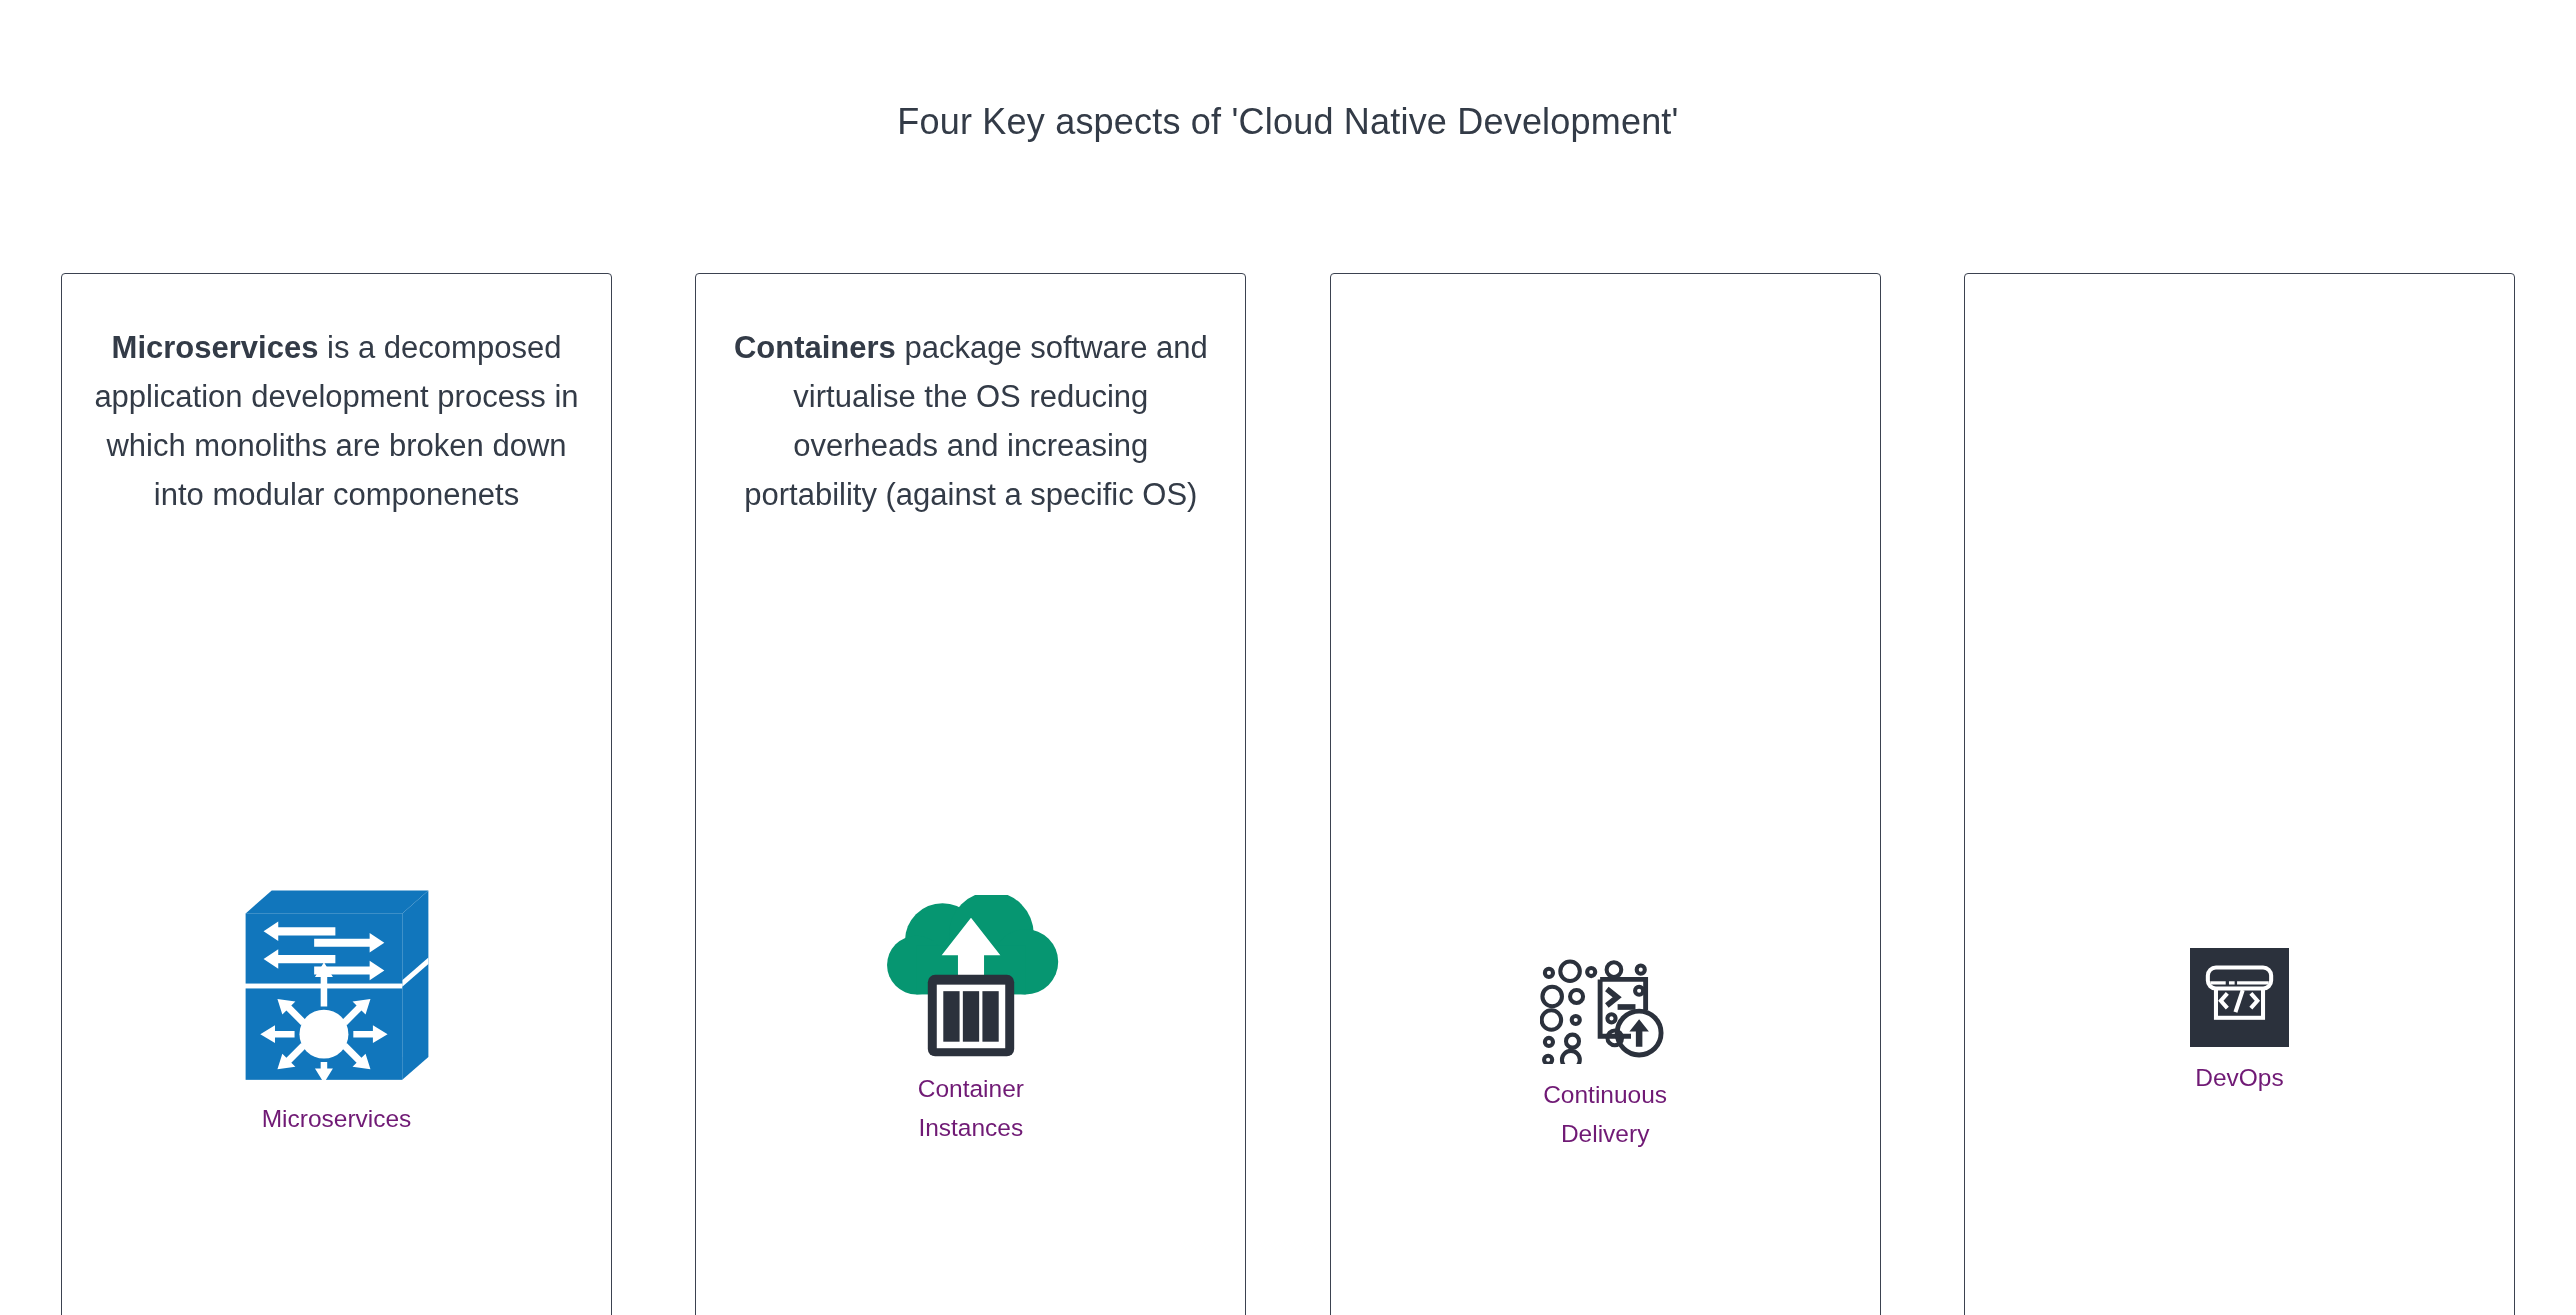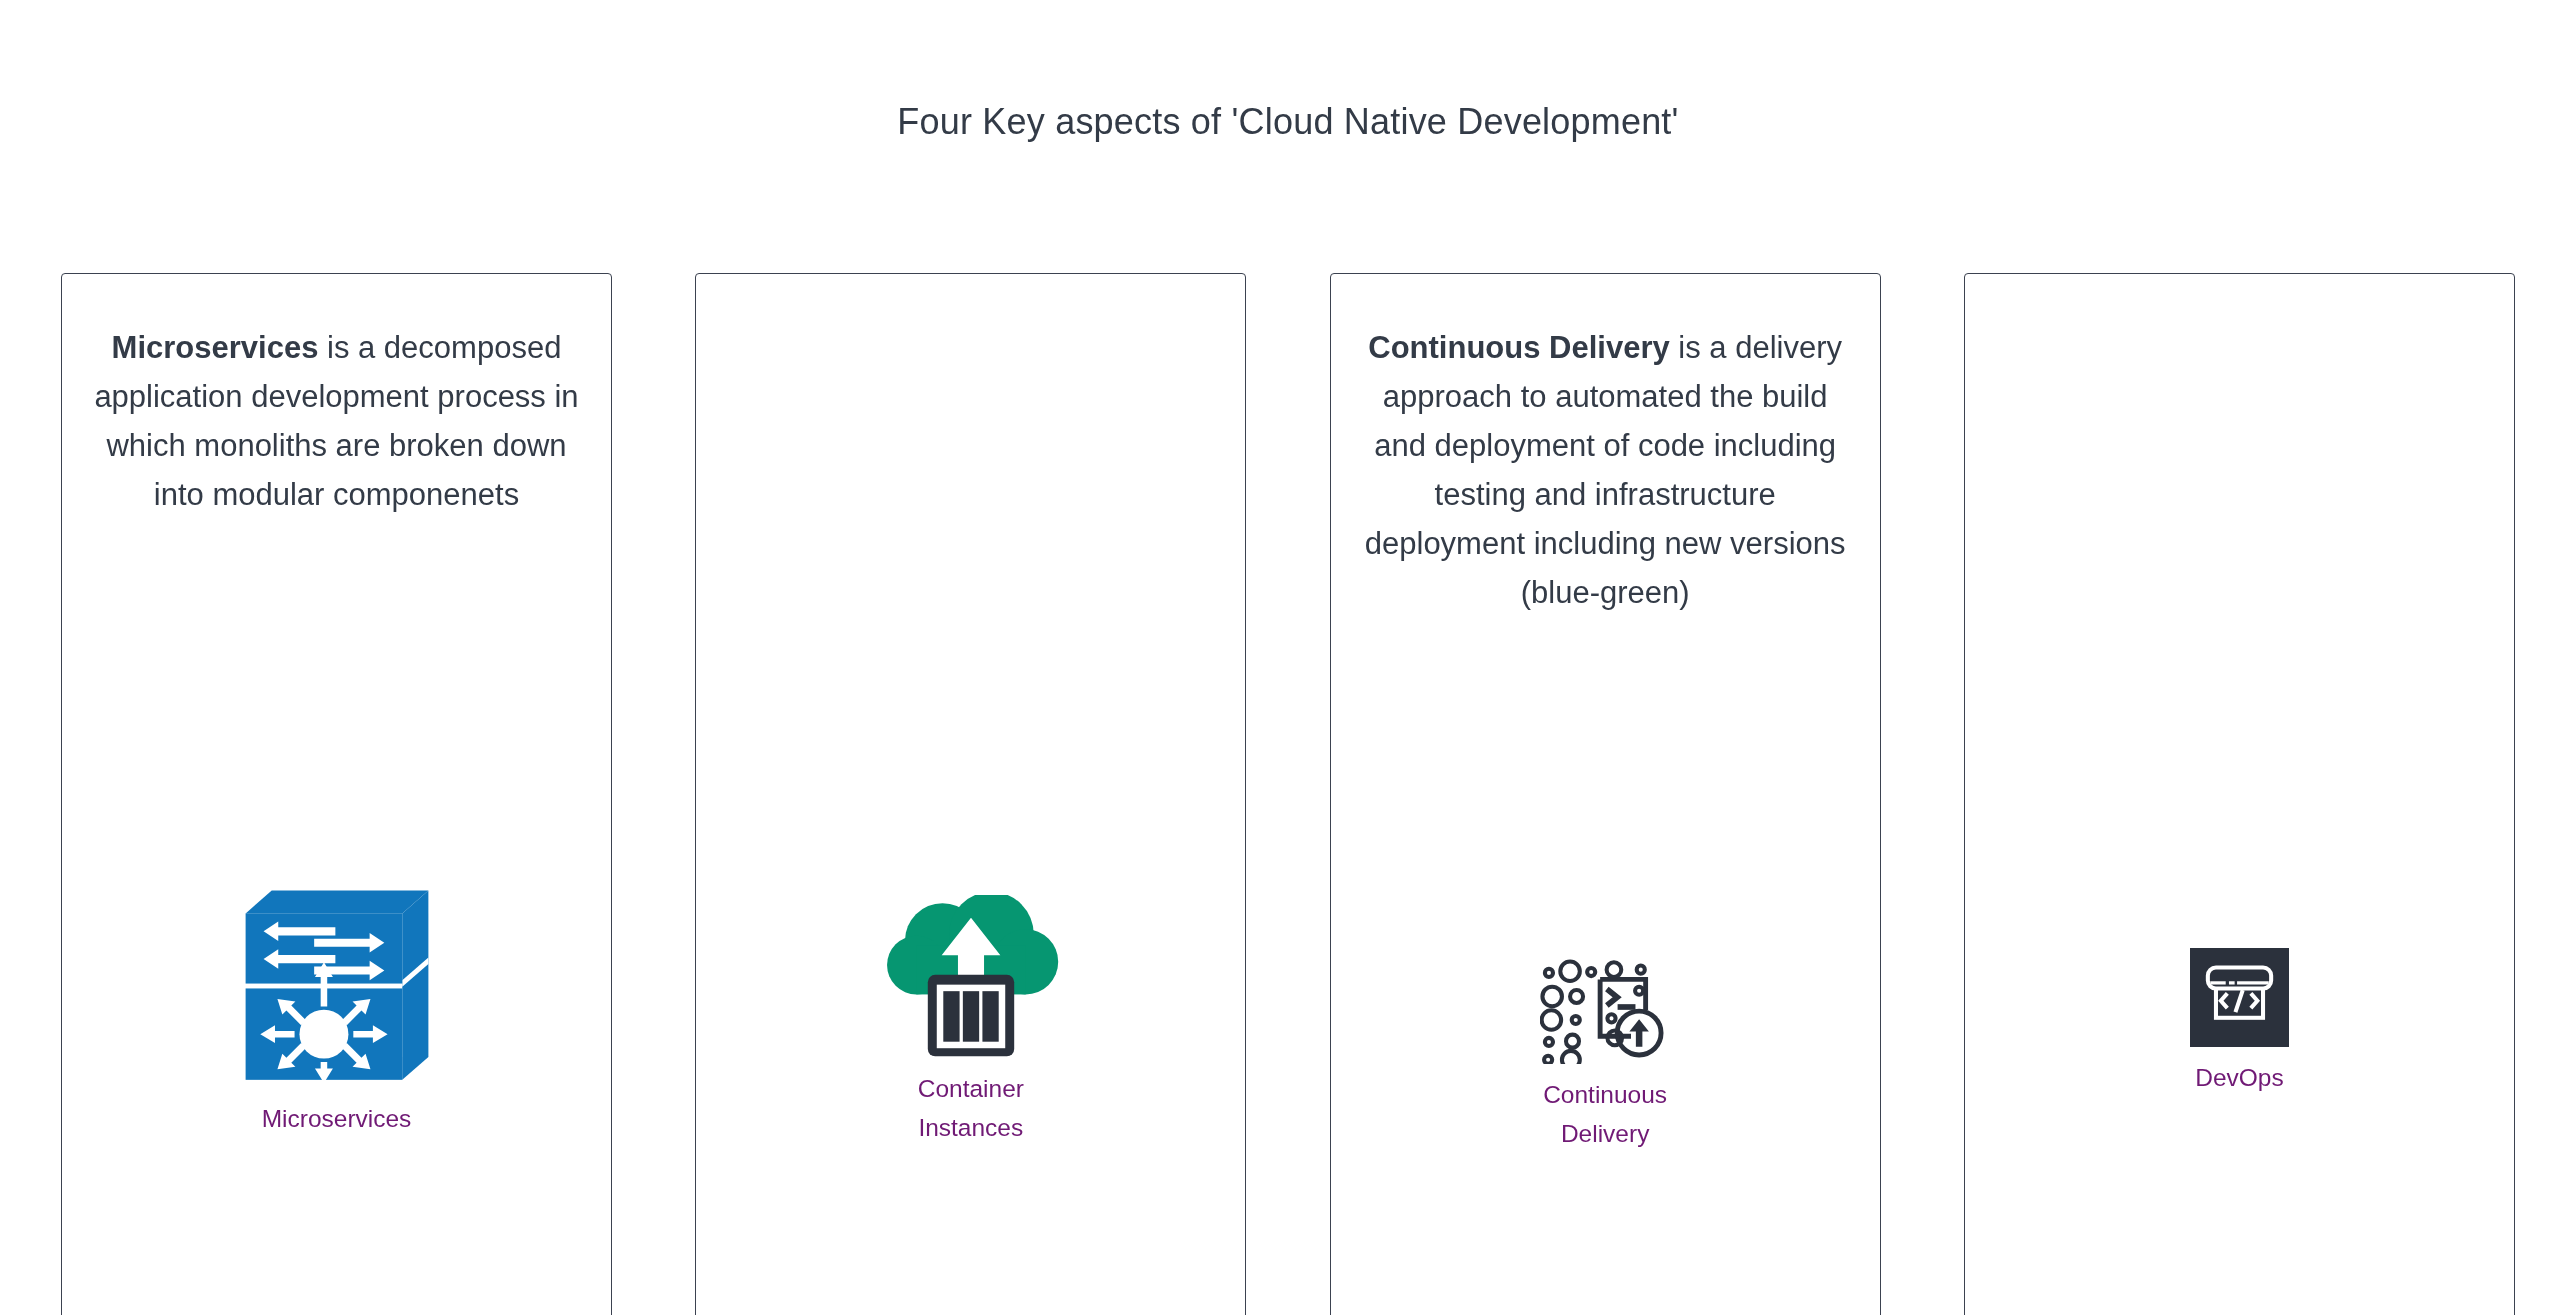--- a/index.html
+++ b/index.html
@@ -140,20 +140,23 @@
           <polygon points="161,227 139,224 144,219 126,201 132,195 150,213 155,208" fill="#ffffff"></polygon>
 
           <polygon points="47,227 69,224 64,219 82,201 76,195 58,213 53,208" fill="#ffffff"></polygon>
         </svg>
       </span>
       <div class="icon-caption">Microservices</div>
     </div>
   </div>
 
   <div class="card" id="card-1">
+    <div class="card-text">
+      <span class="lead">Containers</span><span> package software and virtualise the OS reducing overheads and increasing portability (against a specific OS)</span>
+    </div>
     <div class="card-icon-block">
       <span>
         <svg class="icon-svg" width="178" height="163" viewBox="0 0 218 200" xmlns="http://www.w3.org/2000/svg">
 
           <g fill="#069671">
             <circle cx="74" cy="56" r="46"></circle>
             <circle cx="134" cy="48" r="52"></circle>
             <circle cx="42" cy="86" r="36"></circle>
             <circle cx="176" cy="82" r="40"></circle>
             <rect x="42" y="62" width="134" height="60"></rect>
@@ -167,23 +170,20 @@
           <rect x="99" y="118" width="20" height="62" fill="#2b313c"></rect>
           <rect x="123" y="118" width="20" height="62" fill="#2b313c"></rect>
         </svg>
       </span>
       <div class="icon-caption">Container
 Instances</div>
     </div>
   </div>
 
   <div class="card" id="card-2">
-    <div class="card-text">
-      <span class="lead">Continuous Delivery</span><span> is a delivery approach to automated the build and deployment of code including testing and infrastructure deployment including new versions (blue-green)</span>
-    </div>
     <div class="card-icon-block">
       <span>
         <svg class="icon-svg" width="130" height="114" viewBox="0 0 160 140" xmlns="http://www.w3.org/2000/svg">
           <g fill="none" stroke="#2b313c" stroke-width="6">
 
             <path d="M74,36 L74,106 L112,106 M74,36 L130,36 L130,74"></path>
 
             <circle cx="122" cy="102" r="27"></circle>
           </g>
 

